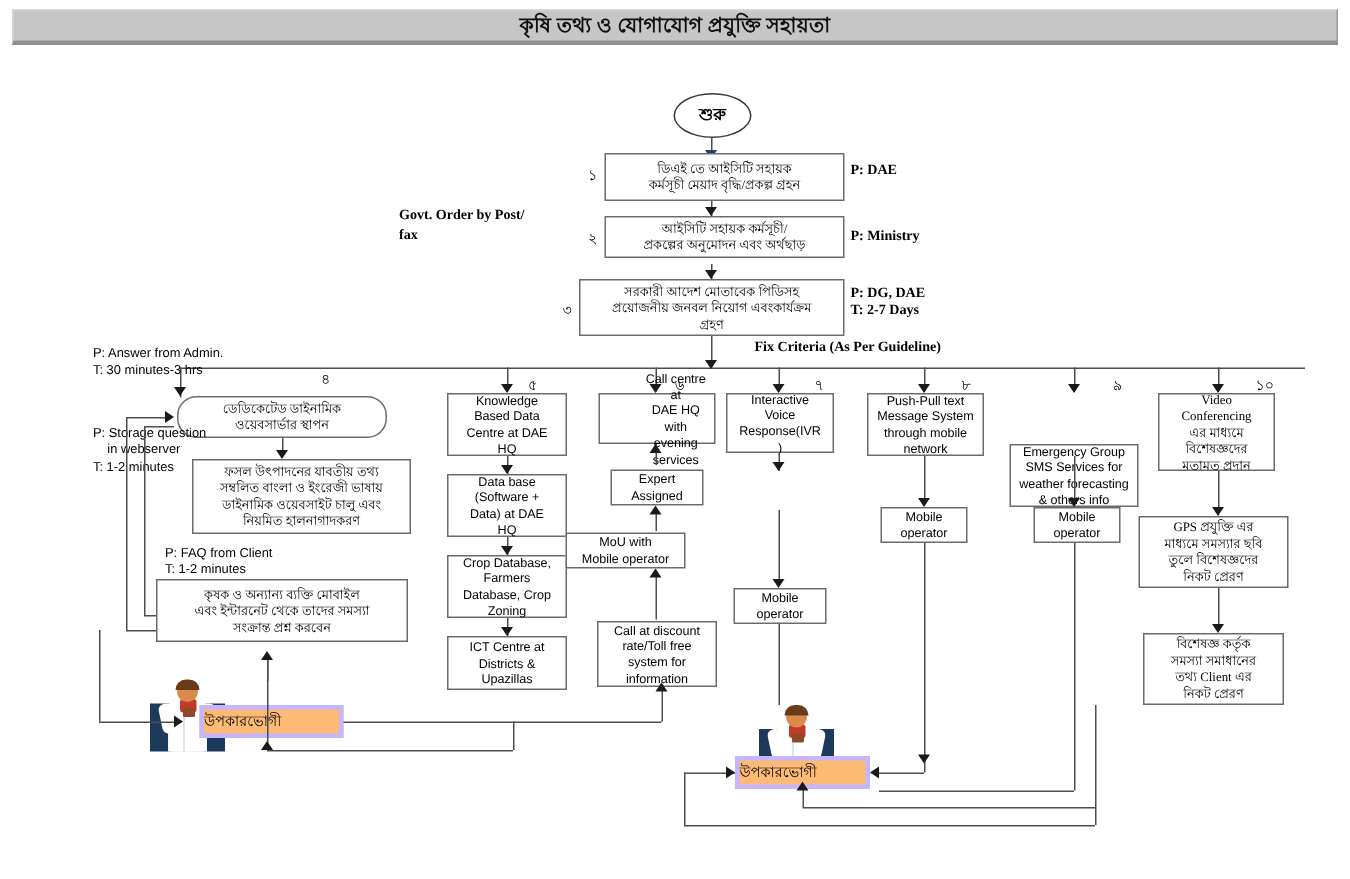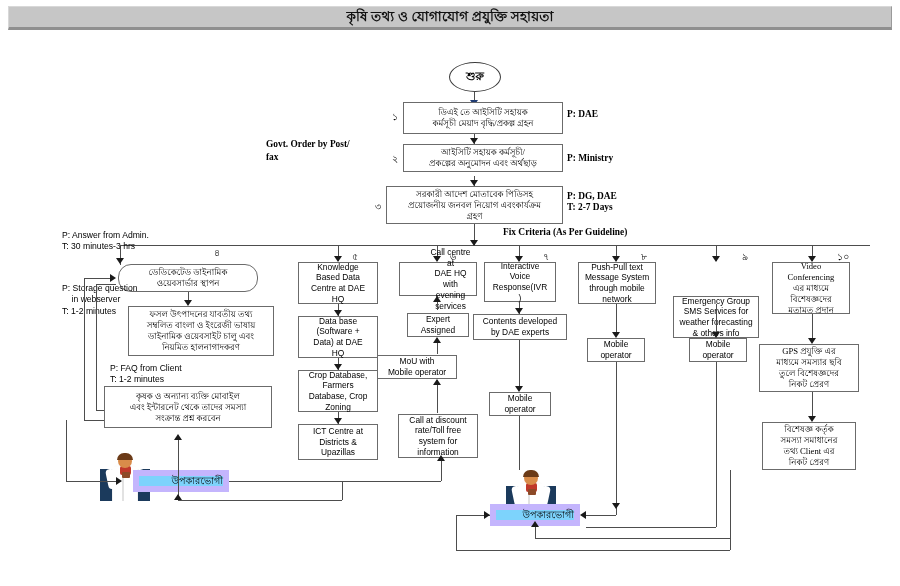--- a/index.html
+++ b/index.html
@@ -80,22 +80,22 @@
   .person .coat{position:absolute;left:15px;top:14px;width:24px;height:34px;
         background:linear-gradient(90deg,#ffffff 0 38%,#e2e2e2 38% 44%,#ffffff 44% 100%);}
   .person .arml{position:absolute;left:9px;top:16px;width:9px;height:20px;background:#ffffff;border-radius:4px;transform:rotate(-12deg);}
   .person .armr{position:absolute;left:36px;top:16px;width:9px;height:20px;background:#ffffff;border-radius:4px;transform:rotate(12deg);}
   .person .head{position:absolute;left:20px;top:1px;width:14px;height:14px;border-radius:50%;background:#d98c4a;}
   .person .hair{position:absolute;left:19px;top:0px;width:16px;height:7px;border-radius:8px 8px 0 0;background:#6b3a17;}
   .person .obj{position:absolute;left:22px;top:13px;width:11px;height:9px;background:#c0392b;border-radius:2px;}
   .person .obj2{position:absolute;left:24px;top:19px;width:8px;height:6px;background:#8d4a28;border-radius:1px;}
 
   .benefbox{
-    position:absolute;box-sizing:border-box;border:6px solid #c4b5fd;background:#7dd3fc;
-    display:flex;align-items:center;justify-content:flex-end;
+    position:absolute;box-sizing:border-box;border:3px solid #c4b5fd;background:#fdba74;
+    display:flex;align-items:center;justify-content:flex-start;
     font-family:"Liberation Serif", serif;font-size:9.6px;
   }
 </style>
 </head>
 <body>
 
 <div id="root">
 
   <div class="titlebar">
     <span class="ttl">কৃষি তথ্য ও যোগাযোগ প্রযুক্তি সহায়তা</span>
@@ -272,24 +272,20 @@
 
   <div class="box en" style="left:484px;top:262px;width:72px;height:40px;">
     <span style="white-space:pre-line;">Interactive
 Voice
 Response(IVR
 )</span>
   </div>
   <div class="ln lnv" style="left:519px;top:302px;height:12px;"></div>
   <div class="arw d" style="left:515px;top:308px;"></div>
 
-  <div class="box en" style="left:473px;top:314px;width:94px;height:26px;">
-    <span style="white-space:pre-line;">Contents developed
-by DAE experts</span>
-  </div>
   <div class="ln lnv" style="left:519px;top:340px;height:50px;"></div>
   <div class="arw d" style="left:515px;top:386px;"></div>
 
   <div class="box en" style="left:489px;top:392px;width:62px;height:24px;">
     <span style="white-space:pre-line;">Mobile
 operator</span>
   </div>
 
   <div class="box en" style="left:578px;top:262px;width:78px;height:42px;">
     <span style="white-space:pre-line;">Push-Pull text

